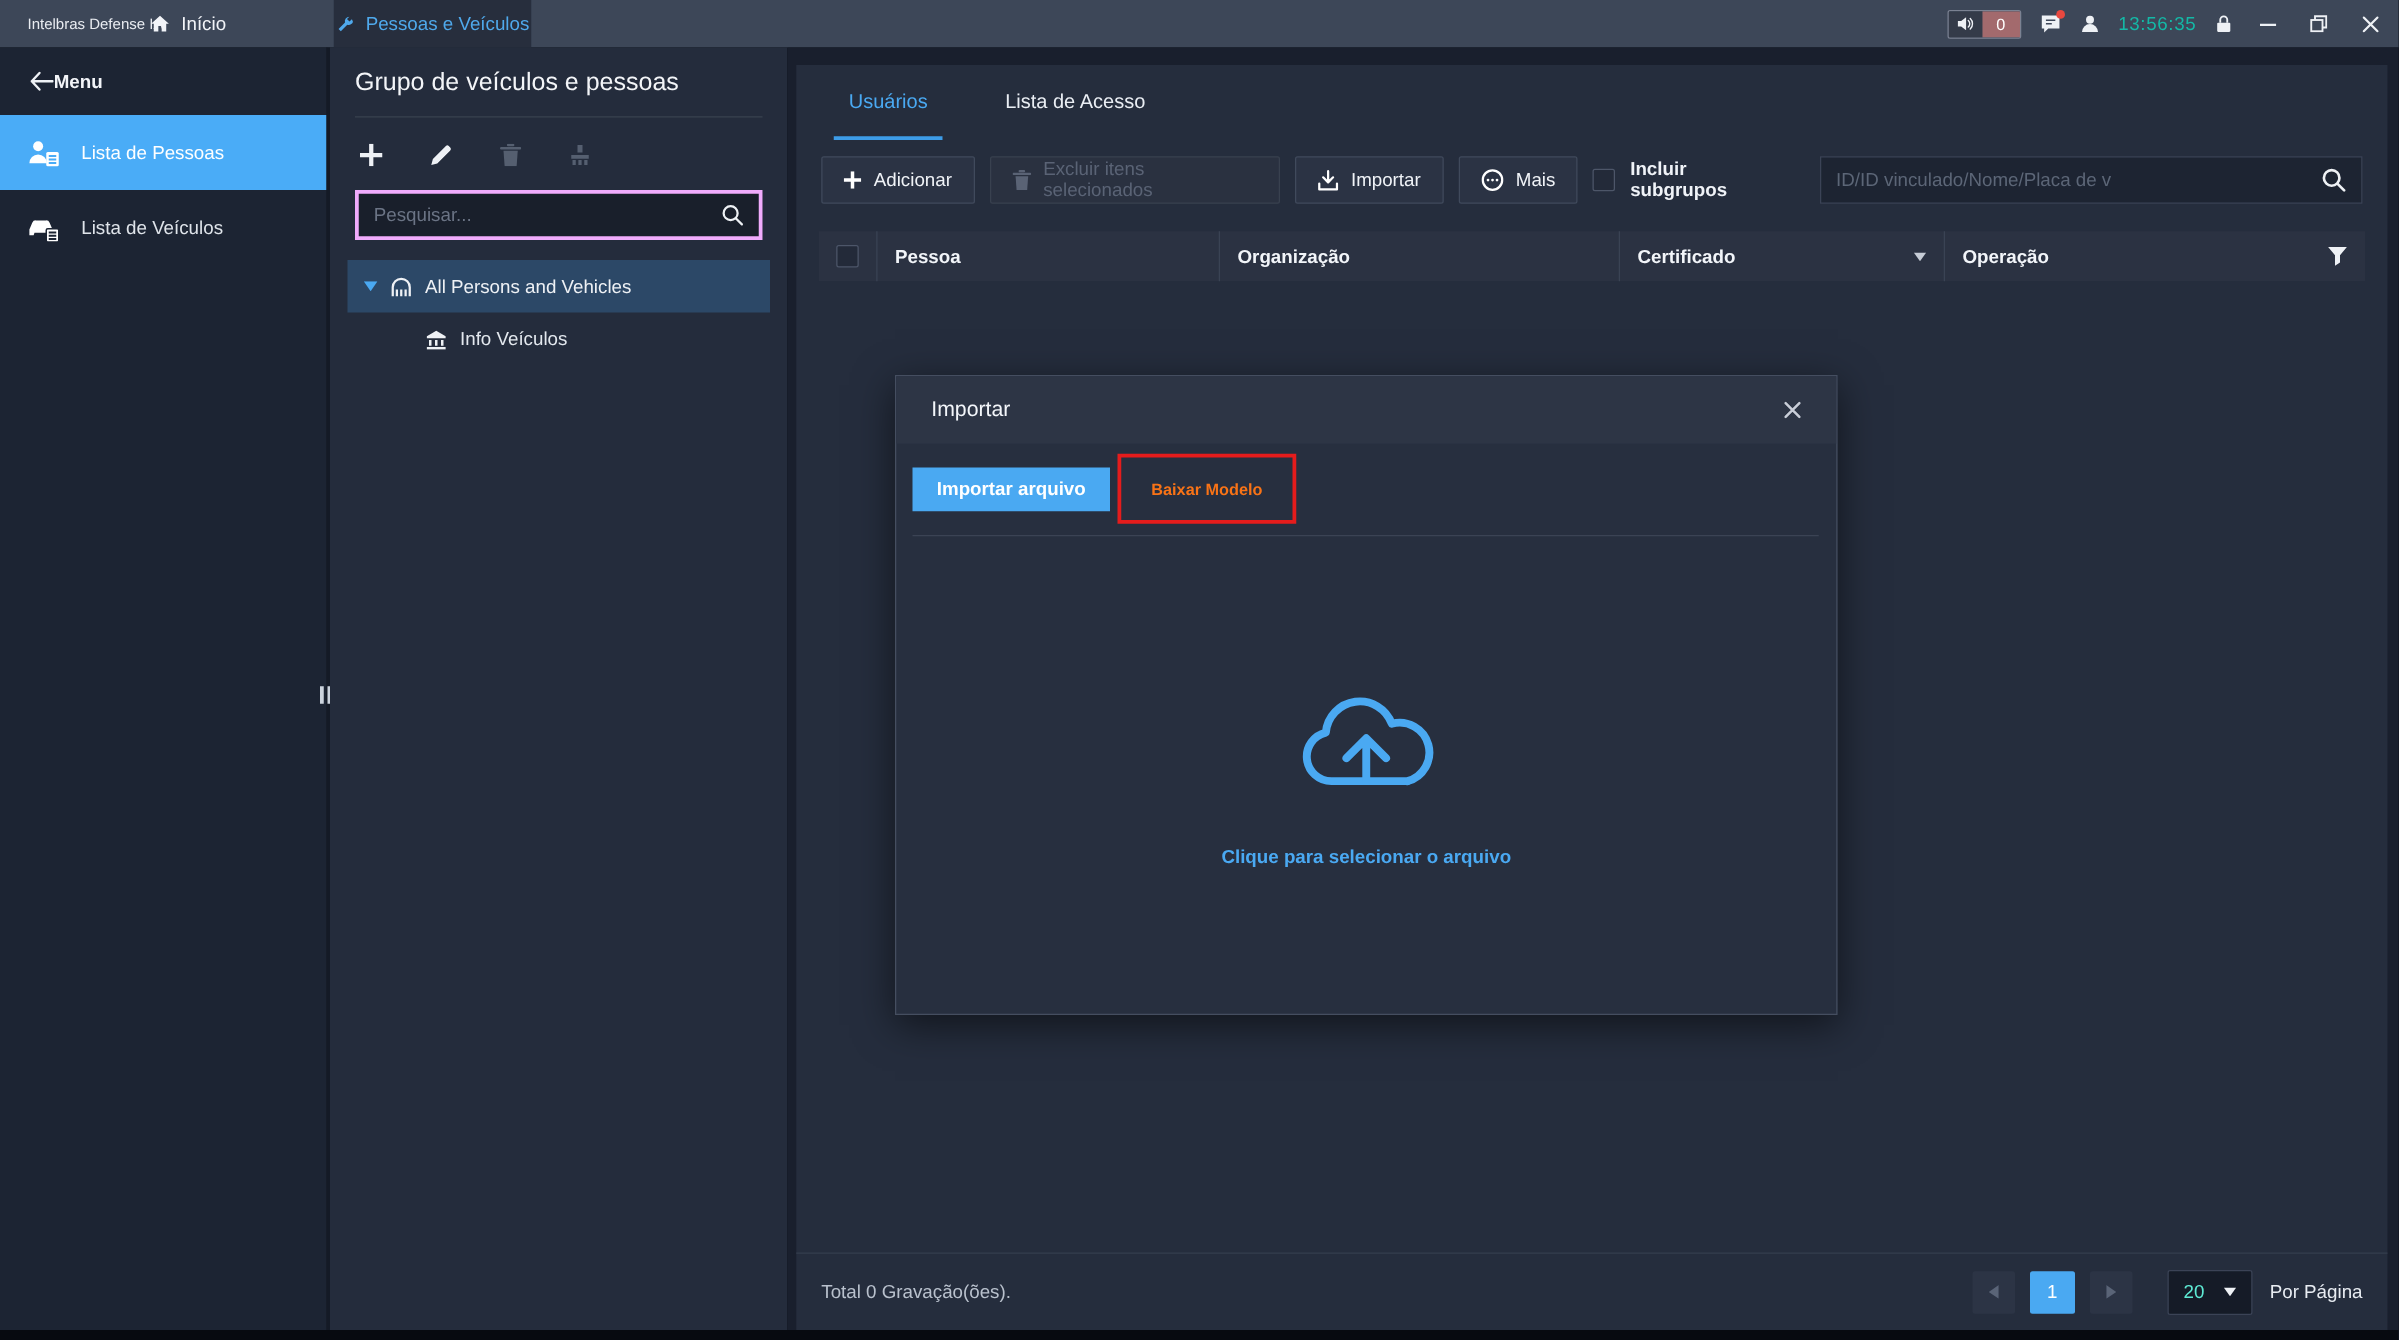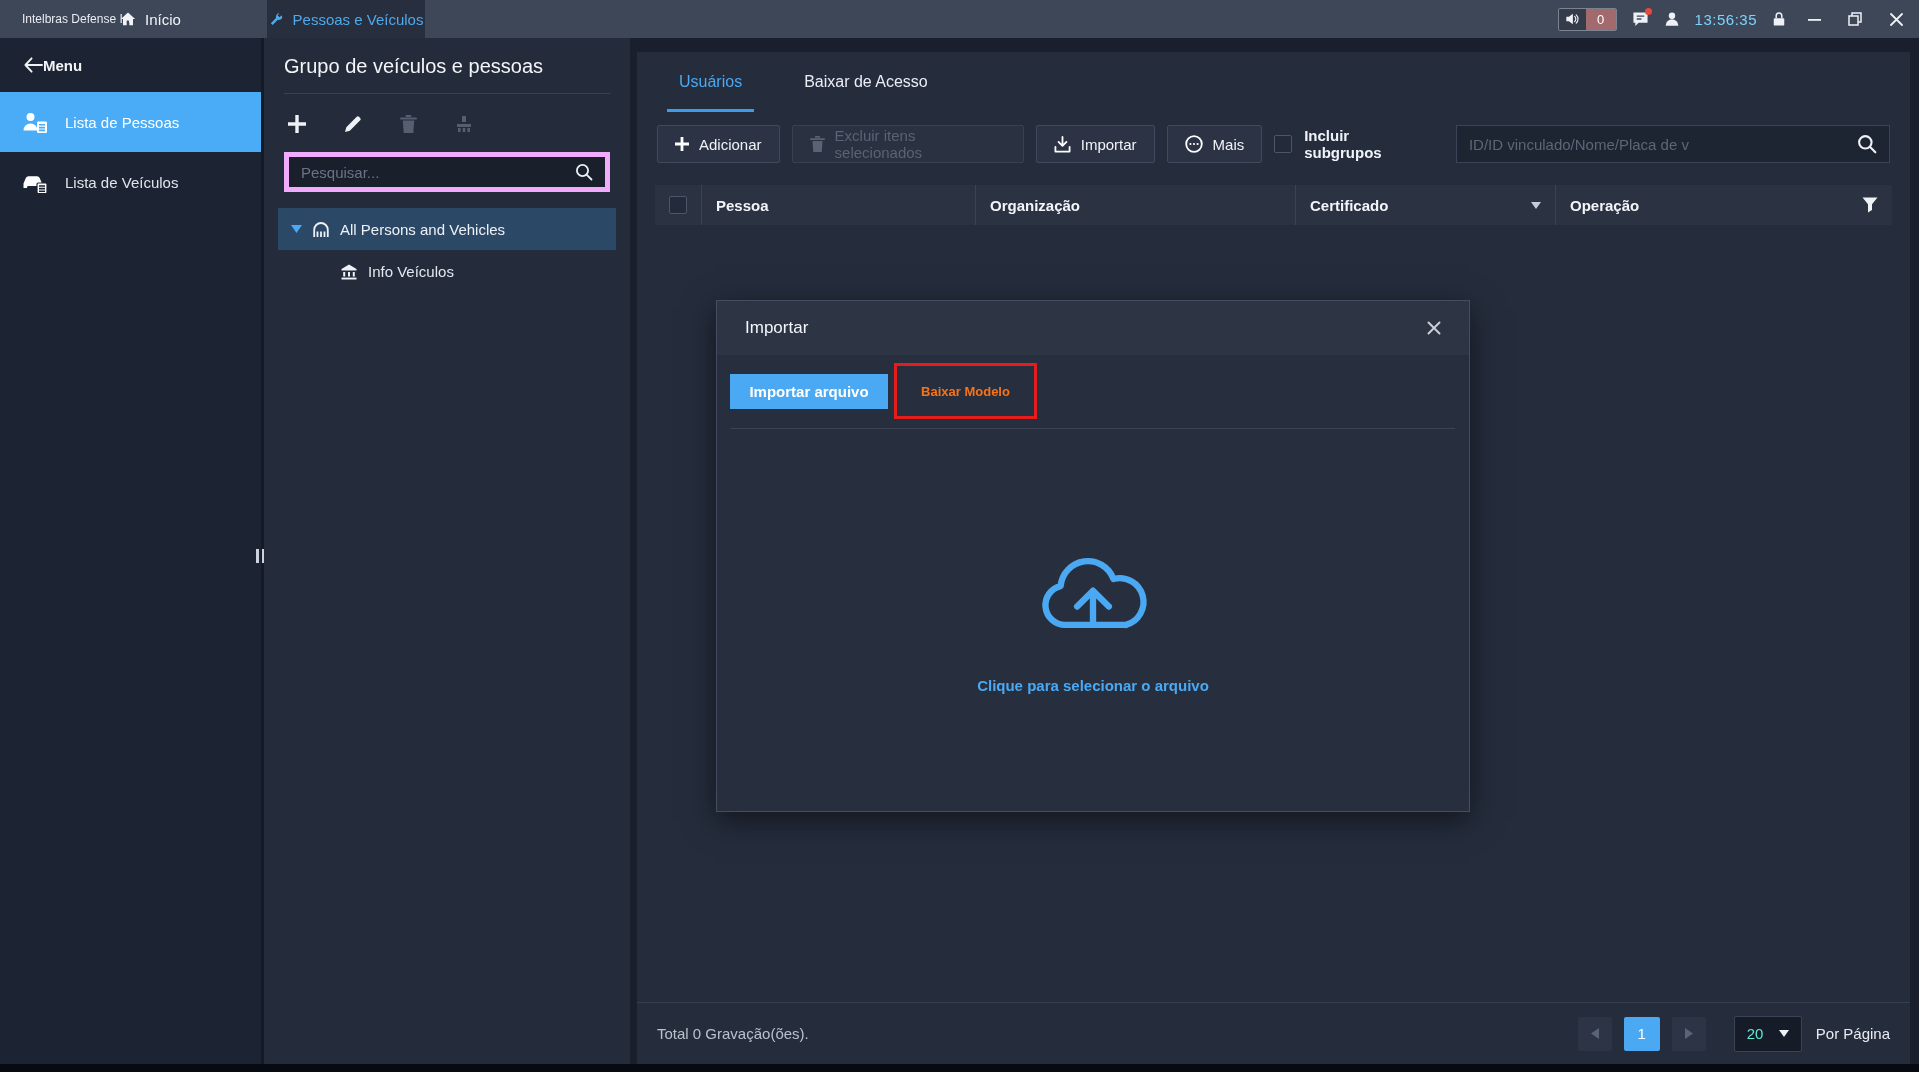--- a/index.html
+++ b/index.html
@@ -12,41 +12,41 @@
   .brand { position:absolute; left:22px; top:0; height:38px; display:flex; align-items:center; font-size:12px; color:#e9ecf1; }
   .top-tab { position:absolute; top:0; height:38px; display:flex; align-items:center; gap:9px; font-size:15px; color:#f2f4f8; cursor:default; }
   .top-tab.home { left:104px; padding:0 16px; }
   .top-tab.active { left:267px; width:158px; justify-content:center; background:#272e3d; color:#4fa9ec; }
   .top-right { position:absolute; right:10px; top:0; height:38px; display:flex; align-items:center; gap:15px; }
   .alarm-box { display:flex; border:1px solid #7b8292; border-radius:2px; overflow:hidden; height:23px; }
   .alarm-spk { width:27px; background:#343b49; display:flex; align-items:center; justify-content:center; }
   .alarm-num { width:30px; background:#a36a6d; color:#fff; font-size:13px; display:flex; align-items:center; justify-content:center; }
   .chat-wrap { position:relative; }
   .chat-dot { position:absolute; right:-3px; top:-3px; width:7px; height:7px; border-radius:50%; background:#e8483f; }
-  .clock { font-size:15px; color:#7dd3fc; letter-spacing:.5px; }
+  .clock { font-size:15px; color:#14b8a6; letter-spacing:.5px; }
   .winbtn { display:flex; align-items:center; justify-content:center; width:26px; height:38px; }
 
   
   .sidebar { position:absolute; left:0; top:38px; width:262px; bottom:8px; background:#1c2433; }
   .menu-head { height:54px; display:flex; align-items:center; padding-left:24px; color:#f2f4f8; font-size:15px; font-weight:bold; }
   .side-item { height:60px; display:flex; align-items:center; gap:16px; padding-left:22px; color:#dfe4ea; font-size:15px; cursor:default; }
   .side-item.active { background:#4aacf7; color:#ffffff; }
   .side-item .ico-lines { stroke:#1c2433; }
   .side-item.active .ico-lines { stroke:#4aacf7; }
   .vdivider { position:absolute; left:261px; top:38px; width:3px; bottom:8px; background:#141a26; }
   .collapse-handle { position:absolute; left:256px; top:549px; width:11px; height:14px; display:flex; gap:3px; z-index:5; }
   .collapse-handle span { width:2.5px; height:14px; background:#ccd3de; }
 
   
   .group-panel { position:absolute; left:264px; top:38px; width:366px; bottom:8px; background:#242c3c; padding:0 20px; }
   .gp-title { padding-top:17px; font-size:20px; color:#f3f5f8; }
   .gp-sep { margin-top:15px; border-top:1px solid #39424f; }
   .gp-tools { display:flex; align-items:center; gap:38px; padding:21px 4px 19px 4px; }
   .gp-tools .tool { cursor:pointer; }
-  .gp-search { height:40px; background:#191f2b; border:5px solid #f0abfc; display:flex; align-items:center; padding:0 12px;gap:13px; }
+  .gp-search { height:40px; background:#191f2b; border:3px solid #f0abfc; display:flex; align-items:center; padding:0 12px;gap:13px; }
   .gp-search input { flex:1; background:transparent; border:none; outline:none; color:#dde2ea; font-size:15px; font-family:inherit; }
   .gp-search input::placeholder { color:#6b7485; }
   .tree { margin-top:16px; }
   .tree-row { height:42px; display:flex; align-items:center; gap:10px; font-size:15px; color:#eef1f5; cursor:default; }
   .tree-row.selected { background:#2c4867; padding-left:13px; margin:0 -6px 0 -6px; }
   .tree-row.child { padding-left:56px; color:#e3e8ee; }
 
   
   .main-bg { position:absolute; left:630px; top:38px; right:0; bottom:8px; background:#191f2d; }
   .main-panel { position:absolute; left:637px; top:52px; width:1273px; bottom:8px; background:#252d3d; }
@@ -276,21 +276,21 @@
 </div>
 
 <div class="main-bg"></div>
 
 <div class="main-panel">
   <div class="mp-tabs">
     <div class="mp-tab active">
         <span>Usuários</span>
       </div>
     <div class="mp-tab">
-        <span>Baixar de Acesso</span>
+        <span>Lista de Acesso</span>
       </div>
   </div>
 
   <div class="mp-toolbar">
     <div class="btn">
       <span>
         <svg width="14" height="14" viewBox="0 0 14 14">
             <path d="M5.6 0 h2.8 v5.6 H14 v2.8 H8.4 V14 H5.6 V8.4 H0 V5.6 h5.6 Z" fill="#fff"></path>
           </svg>
       </span>

